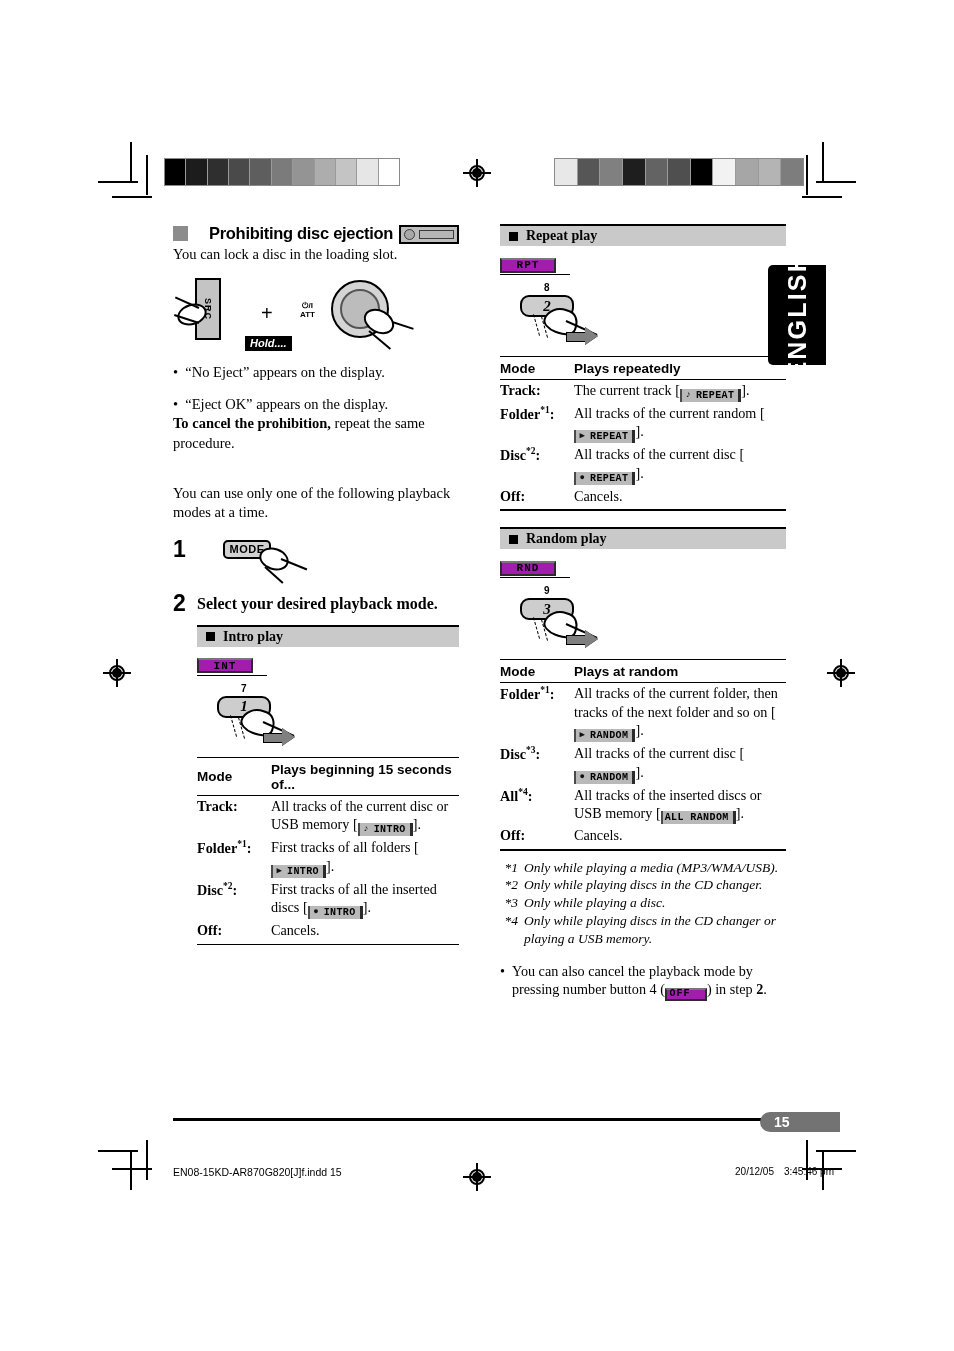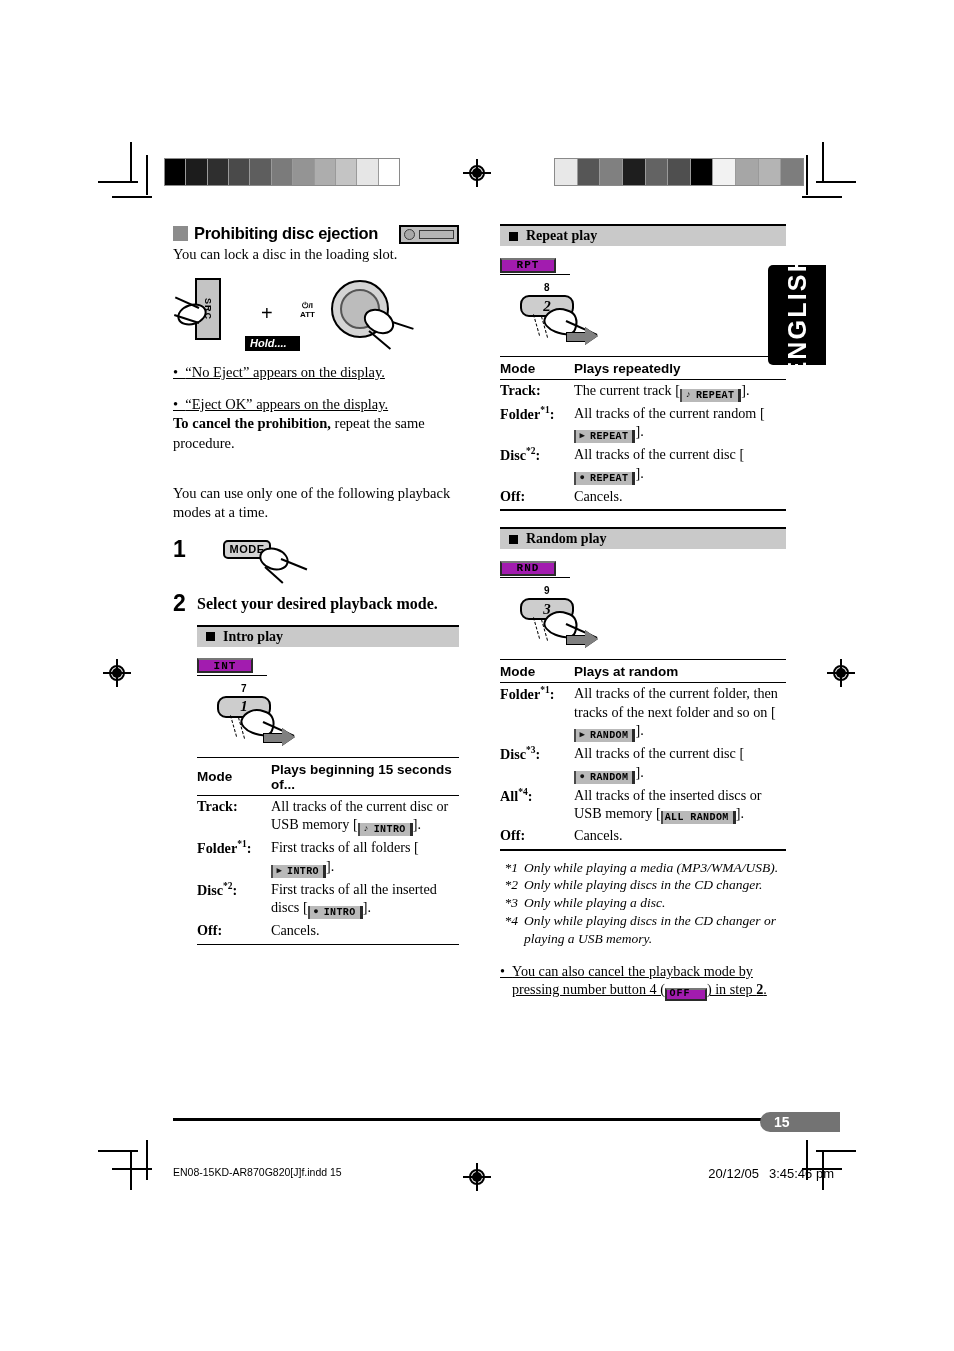--- a/index.html
+++ b/index.html
@@ -63,21 +63,21 @@
     transform: rotate(180deg);
   }
 
   
   .col { position: absolute; top: 224px; width: 286px; }
   .col-left  { left: 173px; }
   .col-right { left: 500px; }
 
   
   .sec-head {
-    display: flex; align-items: center; gap: 6px;
+    display: flex; align-items: center; gap: 21px;
     margin-bottom: 2px;
   }
   .sec-head .marker {
     width: 15px; height: 15px; background: #8c8c8c; flex: 0 0 auto;
   }
   .sec-head .title {
     font-family: "Liberation Sans", sans-serif;
     font-weight: 700; font-size: 16.5px; letter-spacing: -0.3px;
   }
   .unit-icon {
@@ -94,21 +94,21 @@
   }
   .unit-icon .screen {
     flex: 1 1 auto; height: 9px;
     border: 1.5px solid #3a3a3a; background: #b5b5b5;
     box-sizing: border-box;
   }
 
   .body-text { font-size: 14.5px; line-height: 1.32; }
   .bullet-line {
     font-size: 14.5px; line-height: 1.32;
-    padding-left: 12px; text-indent: -12px; text-decoration: underline;
+    padding-left: 12px; text-indent: -12px;
   }
   .bullet-line::before { content: "\2022\00a0\00a0"; }
   p.t { margin: 0; }
   .gap-s { height: 7px; }
   .gap-m { height: 13px; }
   .gap-l { height: 22px; }
 
   
   .banner {
     position: relative;
@@ -302,21 +302,21 @@
   .plus-sign {
     position: absolute; left: 88px; top: 28px;
     font-family: "Liberation Sans", sans-serif;
     font-size: 20px; font-weight: 400;
   }
   .hold-tag {
     position: absolute; left: 72px; top: 62px;
     background: #000; color: #fff;
     font-family: "Liberation Sans", sans-serif;
     font-style: italic; font-weight: 700; font-size: 11px;
-    padding: 1px 13px 2px 5px;
+    padding: 1px 5px 2px 5px;
   }
   .dial-label {
     position: absolute; left: 127px; top: 28px;
     font-family: "Liberation Sans", sans-serif;
     font-size: 8px; font-weight: 700; line-height: 1.05;
     text-align: center;
   }
   .dial {
     position: absolute; left: 158px; top: 6px;
     width: 58px; height: 58px; border-radius: 50%;
@@ -364,21 +364,21 @@
     font-weight: 700; font-size: 14px;
   }
   .footer-left {
     position: absolute; left: 173px; top: 1166px;
     font-family: "Liberation Sans", sans-serif;
     font-size: 10.5px;
   }
   .footer-right {
     position: absolute; right: 120px; top: 1166px;
     font-family: "Liberation Sans", sans-serif;
-    font-size: 13px;
+    font-size: 10px;
     display: flex; gap: 10px;
   }
 </style>
 </head>
 <body>
 
 <div class="page">
 
   <div class="crop" style="left:130px;top:142px;width:2px;height:40px;"></div>
   <div class="crop" style="left:98px;top:181px;width:40px;height:2px;"></div>

